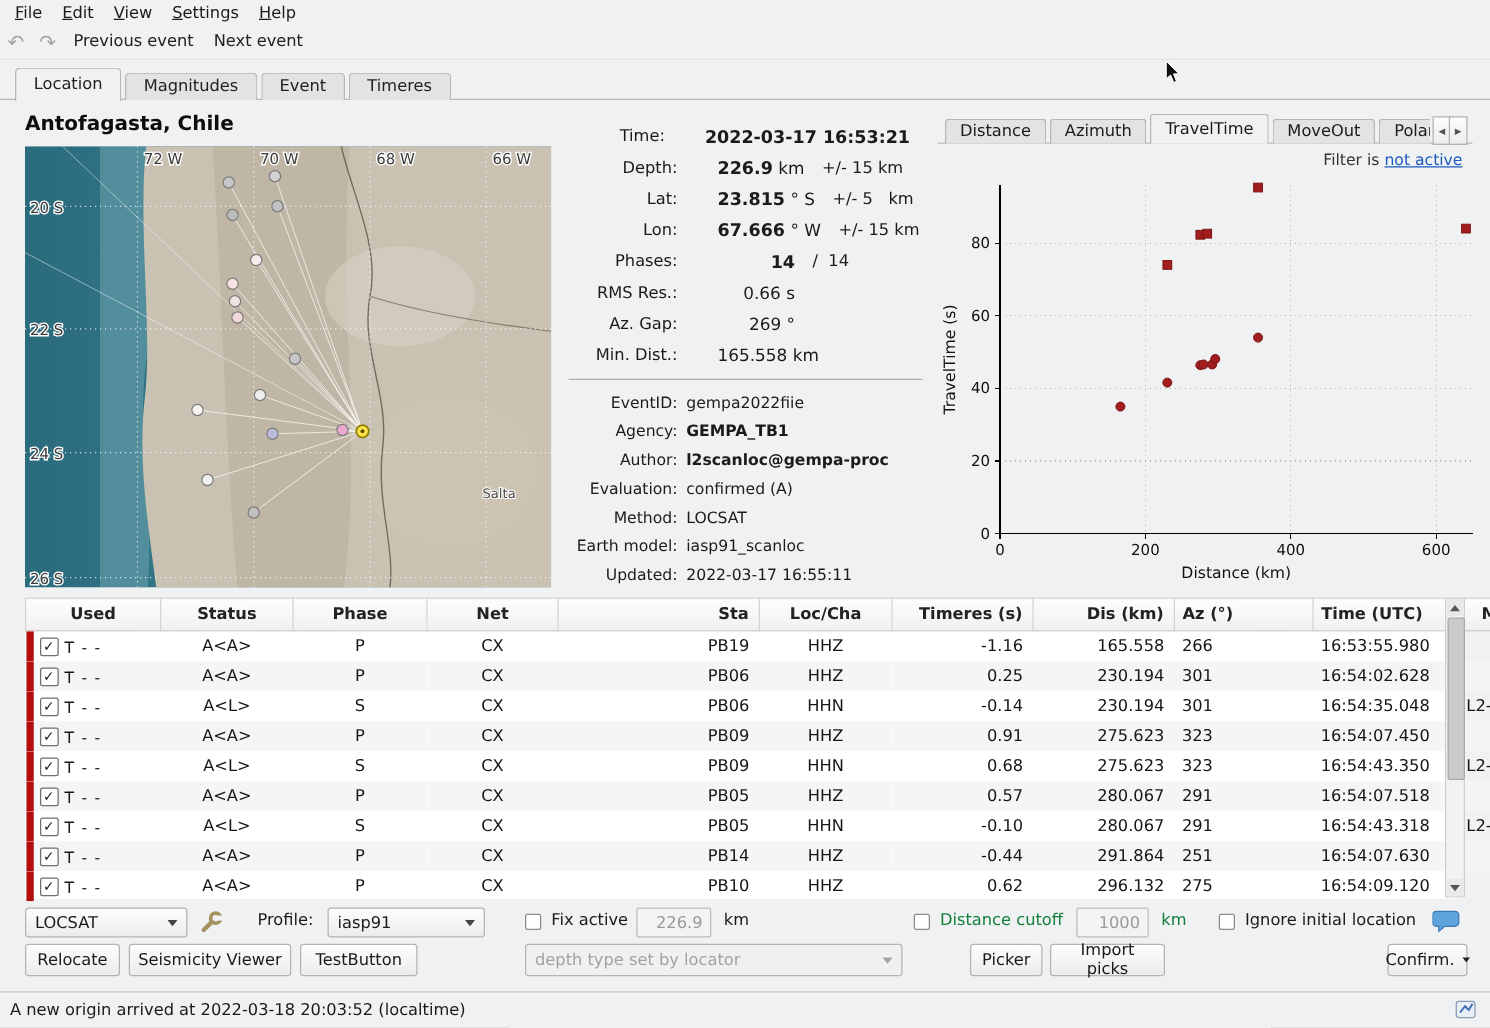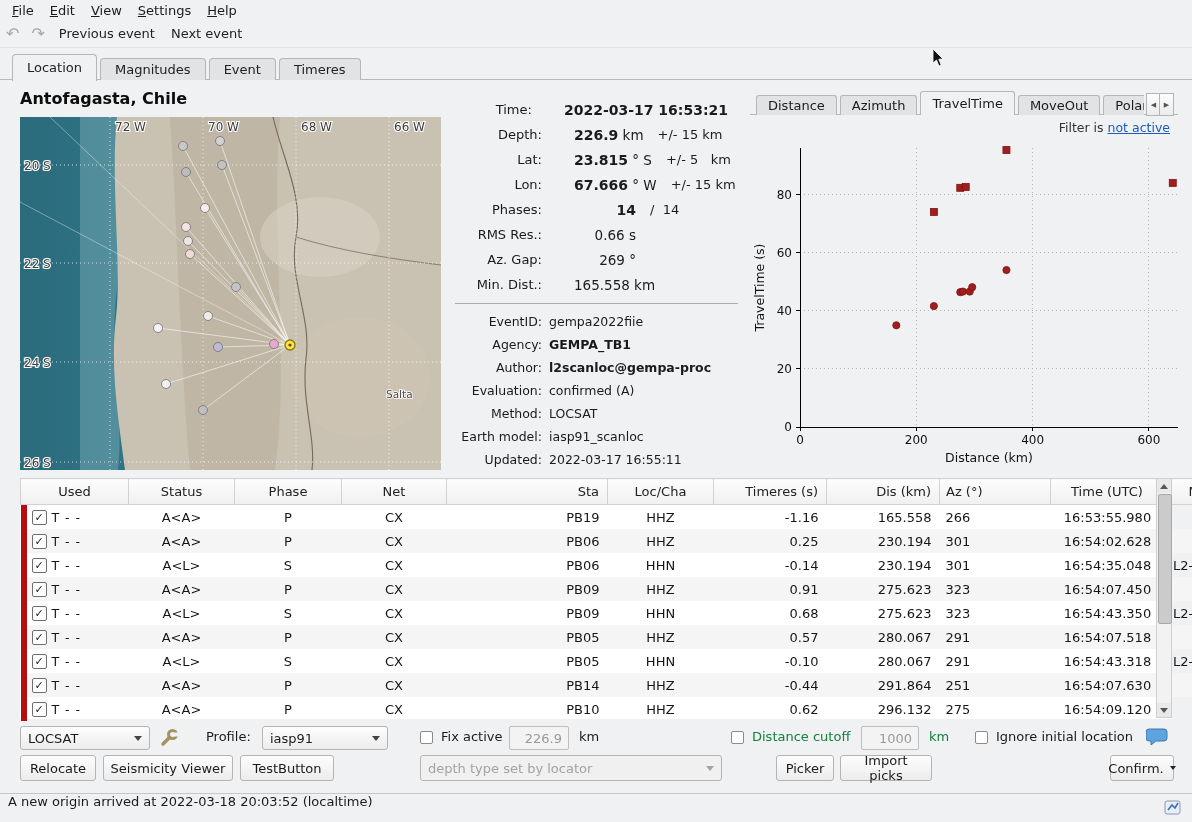--- a/index.html
+++ b/index.html
@@ -50,35 +50,35 @@
   .tab-scroll-btn{position:absolute;top:93px;width:13px;height:21px;background:linear-gradient(#fdfdfd,#ececec);
         border:1px solid #b4b4b4;font-size:7px;color:#555;display:flex;align-items:center;justify-content:center;z-index:5;}
   #filter-note{position:absolute;right:22px;top:120px;font-size:12.5px;color:#333;}
   #filter-note a{color:#1b5bbf;text-decoration:underline;cursor:pointer;}
 
   #tt-plot{position:absolute;left:750px;top:140px;}
 
   
   #arrivals-wrap{position:absolute;left:20px;top:478px;width:1152px;height:241px;background:#fff;}
   #arrivals{border-collapse:collapse;table-layout:fixed;width:1136px;font-size:13px;}
-  #arrivals th{height:23px;font-weight:normal;background:linear-gradient(#fdfdfd,#f0f0f0);
+  #arrivals th{height:23px;font-weight:bold;background:linear-gradient(#fdfdfd,#f0f0f0);
        border:1px solid #d2d2d2;border-left:none;color:#222;overflow:hidden;white-space:nowrap;}
   #arrivals th:first-child{border-left:1px solid #d2d2d2;}
   #arrivals td{height:24px;padding:0;overflow:hidden;white-space:nowrap;color:#161616;}
   #arrivals tr.alt td{background:#f5f5f5;}
   #arrivals th:nth-child(1),#arrivals td:nth-child(1){width:105px;}
   #arrivals th:nth-child(2),#arrivals td:nth-child(2){width:103px;}
   #arrivals th:nth-child(3),#arrivals td:nth-child(3){width:104px;}
   #arrivals th:nth-child(4),#arrivals td:nth-child(4){width:102px;}
   #arrivals th:nth-child(5),#arrivals td:nth-child(5){width:104px;padding-left:48px;}
   #arrivals th:nth-child(6),#arrivals td:nth-child(6){width:103px;}
   #arrivals th:nth-child(7),#arrivals td:nth-child(7){width:103px;}
   #arrivals th:nth-child(8),#arrivals td:nth-child(8){width:103px;}
   #arrivals th:nth-child(9),#arrivals td:nth-child(9){width:103px;}
-  #arrivals th:nth-child(10),#arrivals td:nth-child(10){width:100px;text-align:center;}
+  #arrivals th:nth-child(10),#arrivals td:nth-child(10){width:100px;}
   #arrivals th:nth-child(11),#arrivals td:nth-child(11){width:106px;}
   .al-left{text-align:left;padding-left:6px !important;}
   .al-center{text-align:center;}
   .al-right{text-align:right;padding-right:8px !important;}
   td.cell-used{position:relative;}
   td.cell-used .used-inner{display:flex;align-items:center;gap:5px;padding-left:11px;}
   td.cell-used::before{content:'';position:absolute;left:0;top:0;bottom:0;width:6px;background:#b40e0e;}
   .chkbox{display:inline-flex;width:13px;height:13px;border:1px solid #6f6f6f;background:#fff;border-radius:2px;
           align-items:center;justify-content:center;font-size:11px;line-height:11px;color:#1a1a1a;}
   .used-text{font-size:12.5px;letter-spacing:1px;}
@@ -110,21 +110,21 @@
   .field{top:2px;height:24px;border:1px solid #bdbdbd;border-radius:2px;background:#f3f3f3;color:#9a9a9a;
          font-family:inherit;font-size:13px;text-align:right;padding:0 6px;box-sizing:border-box;}
   .btn{height:26px;background:linear-gradient(#fdfdfd,#ececec);border:1px solid #b4b4b4;border-radius:3px;
        font-family:inherit;font-size:13px;color:#1b1b1b;display:flex;align-items:center;justify-content:center;box-sizing:border-box;}
   .btn.disabled{color:#a8a8a8;}
   .btn .btn-menu-arrow{width:0;height:0;border-left:3.5px solid transparent;border-right:3.5px solid transparent;
        border-top:4.5px solid #222;margin-left:6px;}
 
   
   .statusbar{position:absolute;left:0;top:793px;width:100%;height:29px;border-top:1px solid #c6c6c6;
-       display:flex;padding-left:8px;box-sizing:border-box;}
+       display:flex;align-items:center;padding-left:8px;box-sizing:border-box;}
   .status-icon{position:absolute;right:10px;top:5px;}
 
   #cursor{position:absolute;left:932px;top:48px;z-index:50;}
 </style>
 </head>
 <body>
 
 <div id="app">
 
   <div class="menubar" id="menubar">

